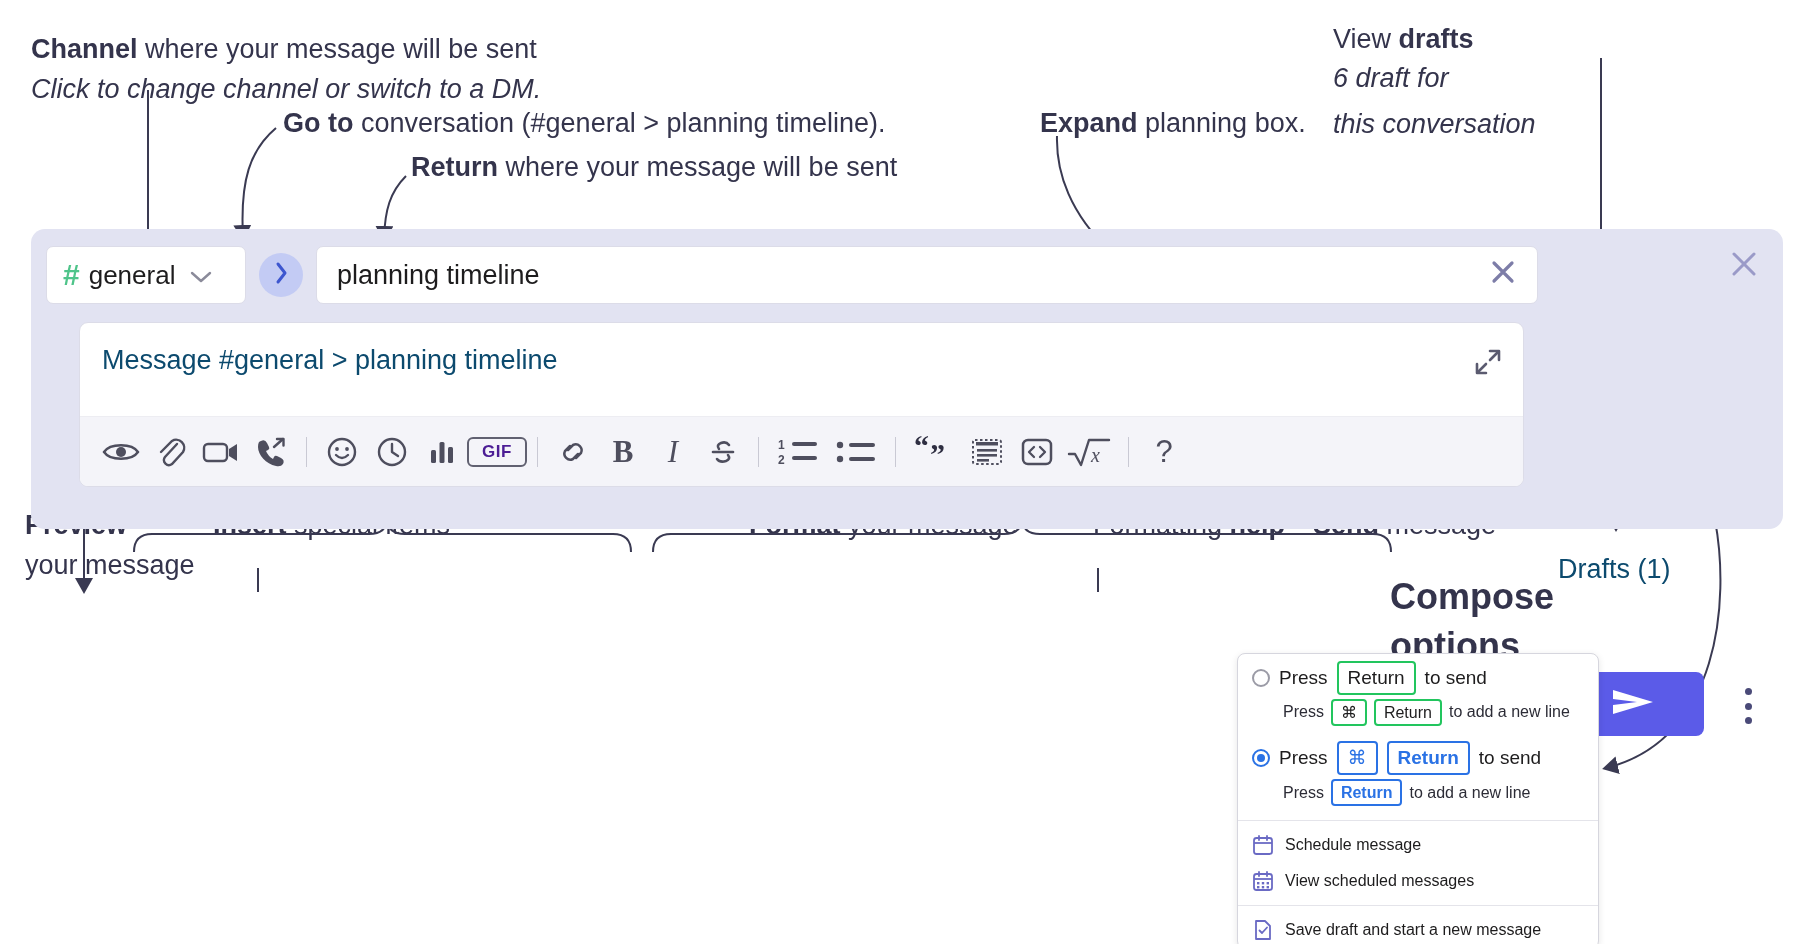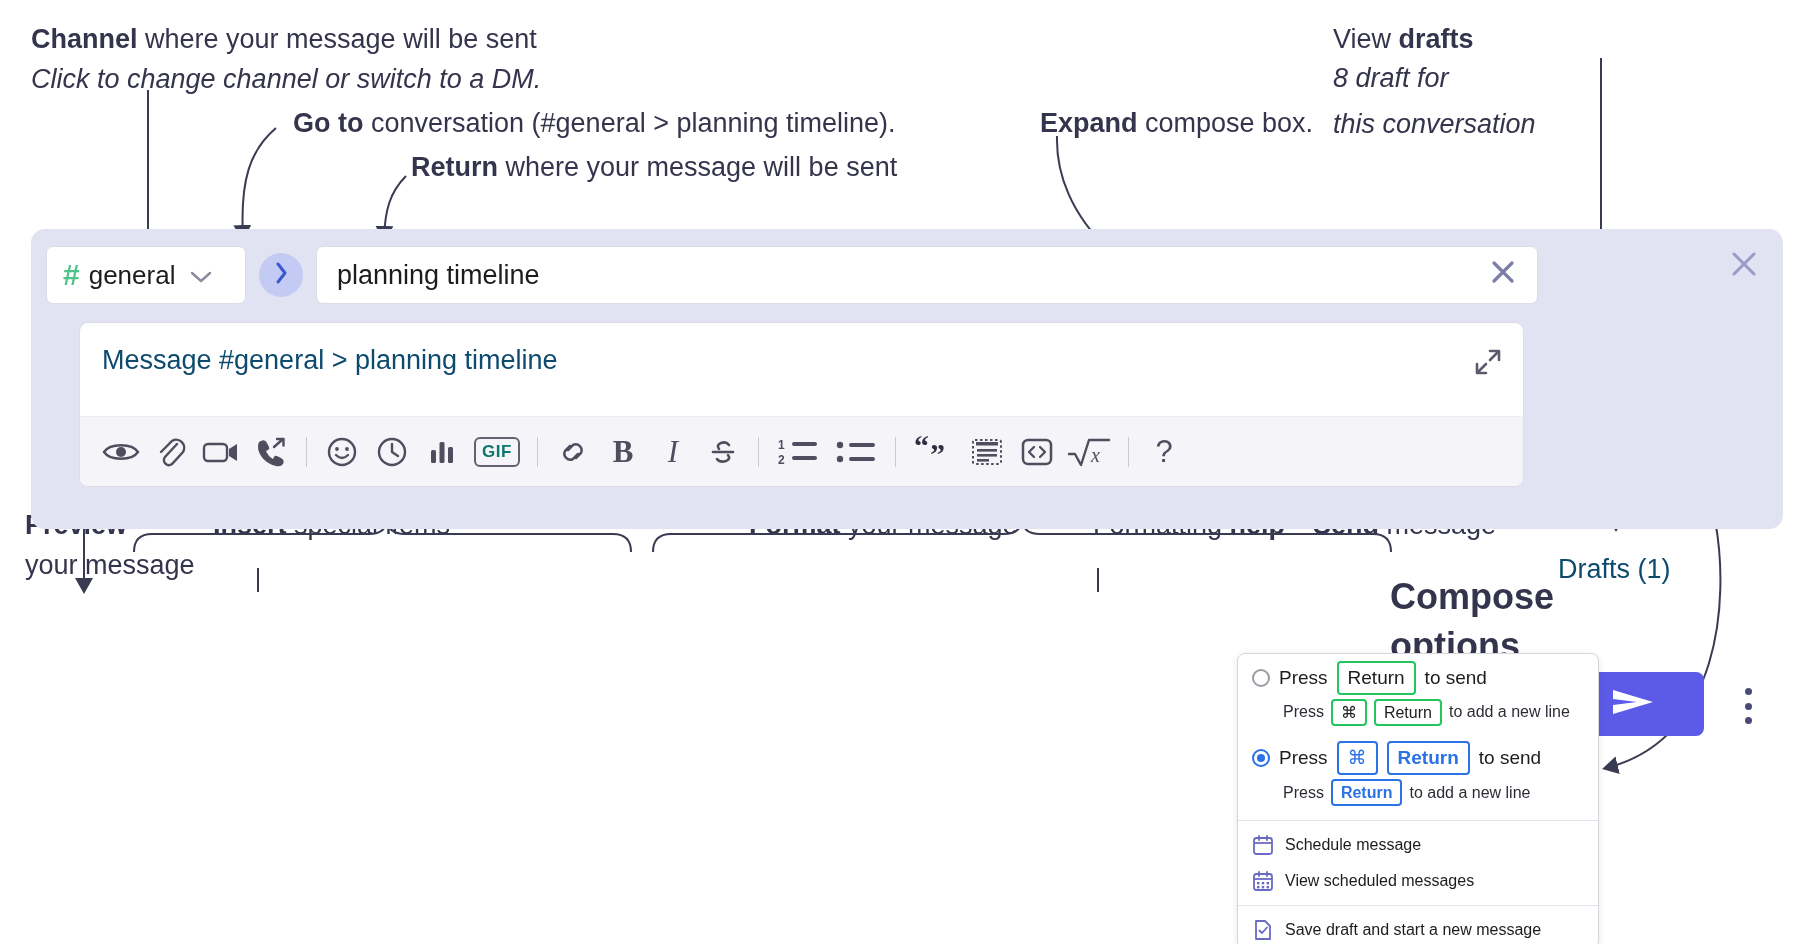--- a/index.html
+++ b/index.html
@@ -53,23 +53,23 @@
 
   .toolbar {
     position:absolute; left:0; right:0; bottom:0; height:70px;
     display:flex; align-items:center; gap:0px;
     border-top:1px solid #ededf2; background:#f4f4f9;
     border-radius:0 0 8px 8px; padding-left:16px;
   }
   .tb { width:50px; height:50px; display:flex; align-items:center; justify-content:center; color:#616171; }
   .sep { width:1px; height:30px; background:#c9c9d4; margin:0 10px; flex:0 0 auto; }
   .gifbox {
-    border:2px solid #616171; border-radius:6px; width:46px; height:30px;
+    border:2px solid #616171; border-radius:6px; width:60px; height:30px;
     display:flex; align-items:center; justify-content:center;
-    font-size:17px; font-weight:bold; color:#0f766e; letter-spacing:.5px;
+    font-size:17px; font-weight:bold; color:#4c1d95; letter-spacing:.5px;
   }
   .bold-ic { font-size:31px; font-weight:bold; color:#4e4e5e; font-family:"Liberation Serif", serif;}
   .ital-ic { font-size:31px; font-style:italic; color:#4e4e5e; font-family:"Liberation Serif", serif;}
   .help-ic { font-size:31px; color:#4e4e5e; }
 
   .drafts-link {
     position:absolute; left:1527px; top:325px; font-size:27px; color:#0c4a6e;
   }
   .close-x { position:absolute; right:22px; top:18px; }
   .send-btn {
@@ -99,40 +99,40 @@
   .key.big { font-size:19px; padding:2px 9px; }
   .key.blue { border-color:#2a72e5; color:#2a72e5; font-weight:bold; }
   .key.blueplain { border-color:#2a72e5; color:#2a72e5; }
   .divider { height:1px; background:#e4e4ea; margin:6px 0; }
   .menu-item { display:flex; align-items:center; gap:11px; padding:7px 14px; font-size:16px; }
   .menu-item .mi-ic { color:#6a6ac4; display:flex; }
 </style>
 </head>
 <body>
 
-<div class="ann" style="left:31px; top:22px; font-size:27px;">
+<div class="ann" style="left:31px; top:32px; font-size:27px;">
   <div><b>Channel</b><span> where your message will be sent</span></div>
   <div style="margin-top:5px;"><i>Click to change channel or switch to a DM.</i></div>
 </div>
 
-<div class="ann" style="left:283px; top:106px; font-size:27px;margin-left:10px;">
+<div class="ann" style="left:283px; top:106px; font-size:27px;">
   <b>Go to</b><span> conversation (#general &gt; planning timeline).</span>
 </div>
 
 <div class="ann" style="left:411px; top:150px; font-size:27px;">
   <b>Return</b><span> where your message will be sent</span>
 </div>
 
 <div class="ann" style="left:1040px; top:106px; font-size:27px;">
-  <b>Expand</b><span> compose box.</span>
+  <b>Expand</b><span> planning box.</span>
 </div>
 
 <div class="ann" style="left:1333px; top:22px; font-size:27px;">
   <div><span>View </span><b>drafts</b></div>
-  <div style="margin-top:4px;"><i>8 draft for</i></div>
+  <div style="margin-top:4px;"><i>6 draft for</i></div>
   <div style="margin-top:12px;"><i>this conversation</i></div>
 </div>
 
 <div class="ann" style="left:25px; top:508px; font-size:27px;">
   <div><b>Preview</b></div>
   <div style="margin-top:5px;"><span>your message</span></div>
 </div>
 
 <div class="ann" style="left:213px; top:508px; font-size:27px;">
   <b>Insert</b><span> special items</span>

